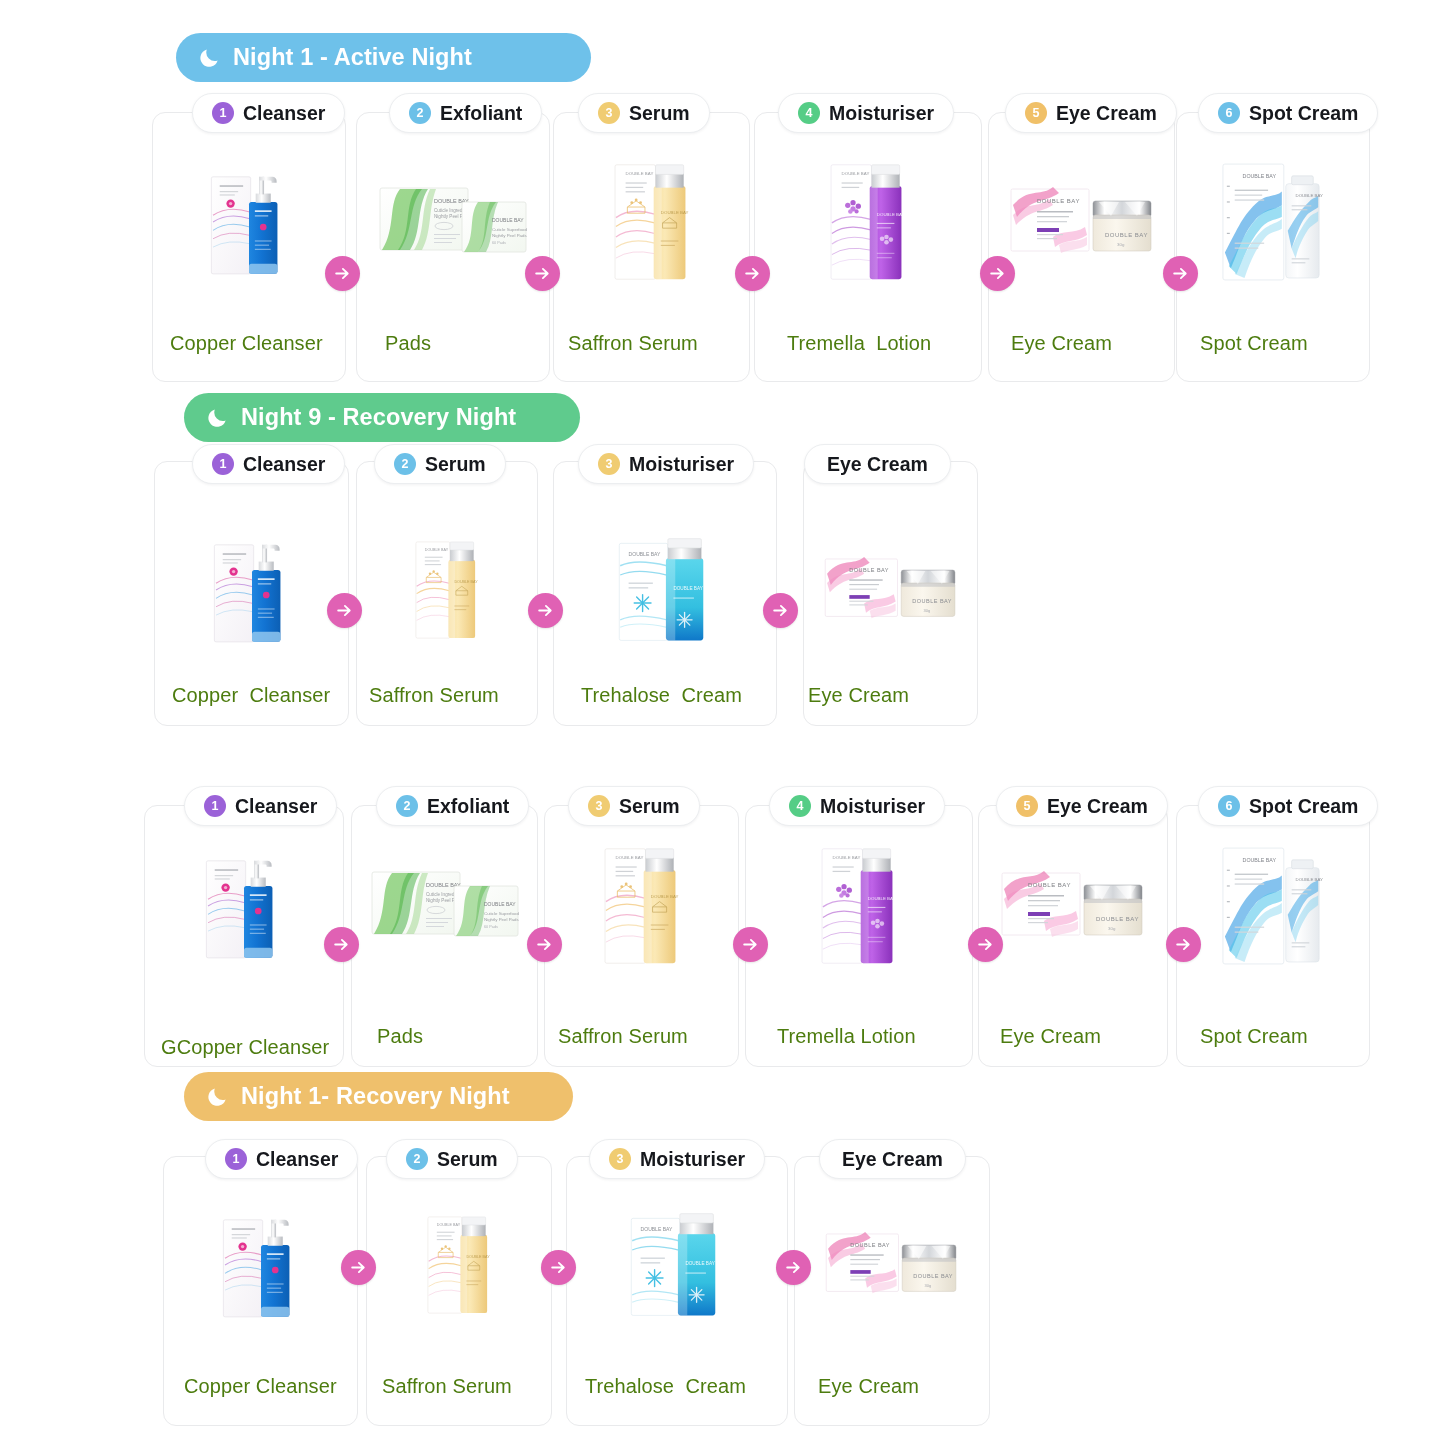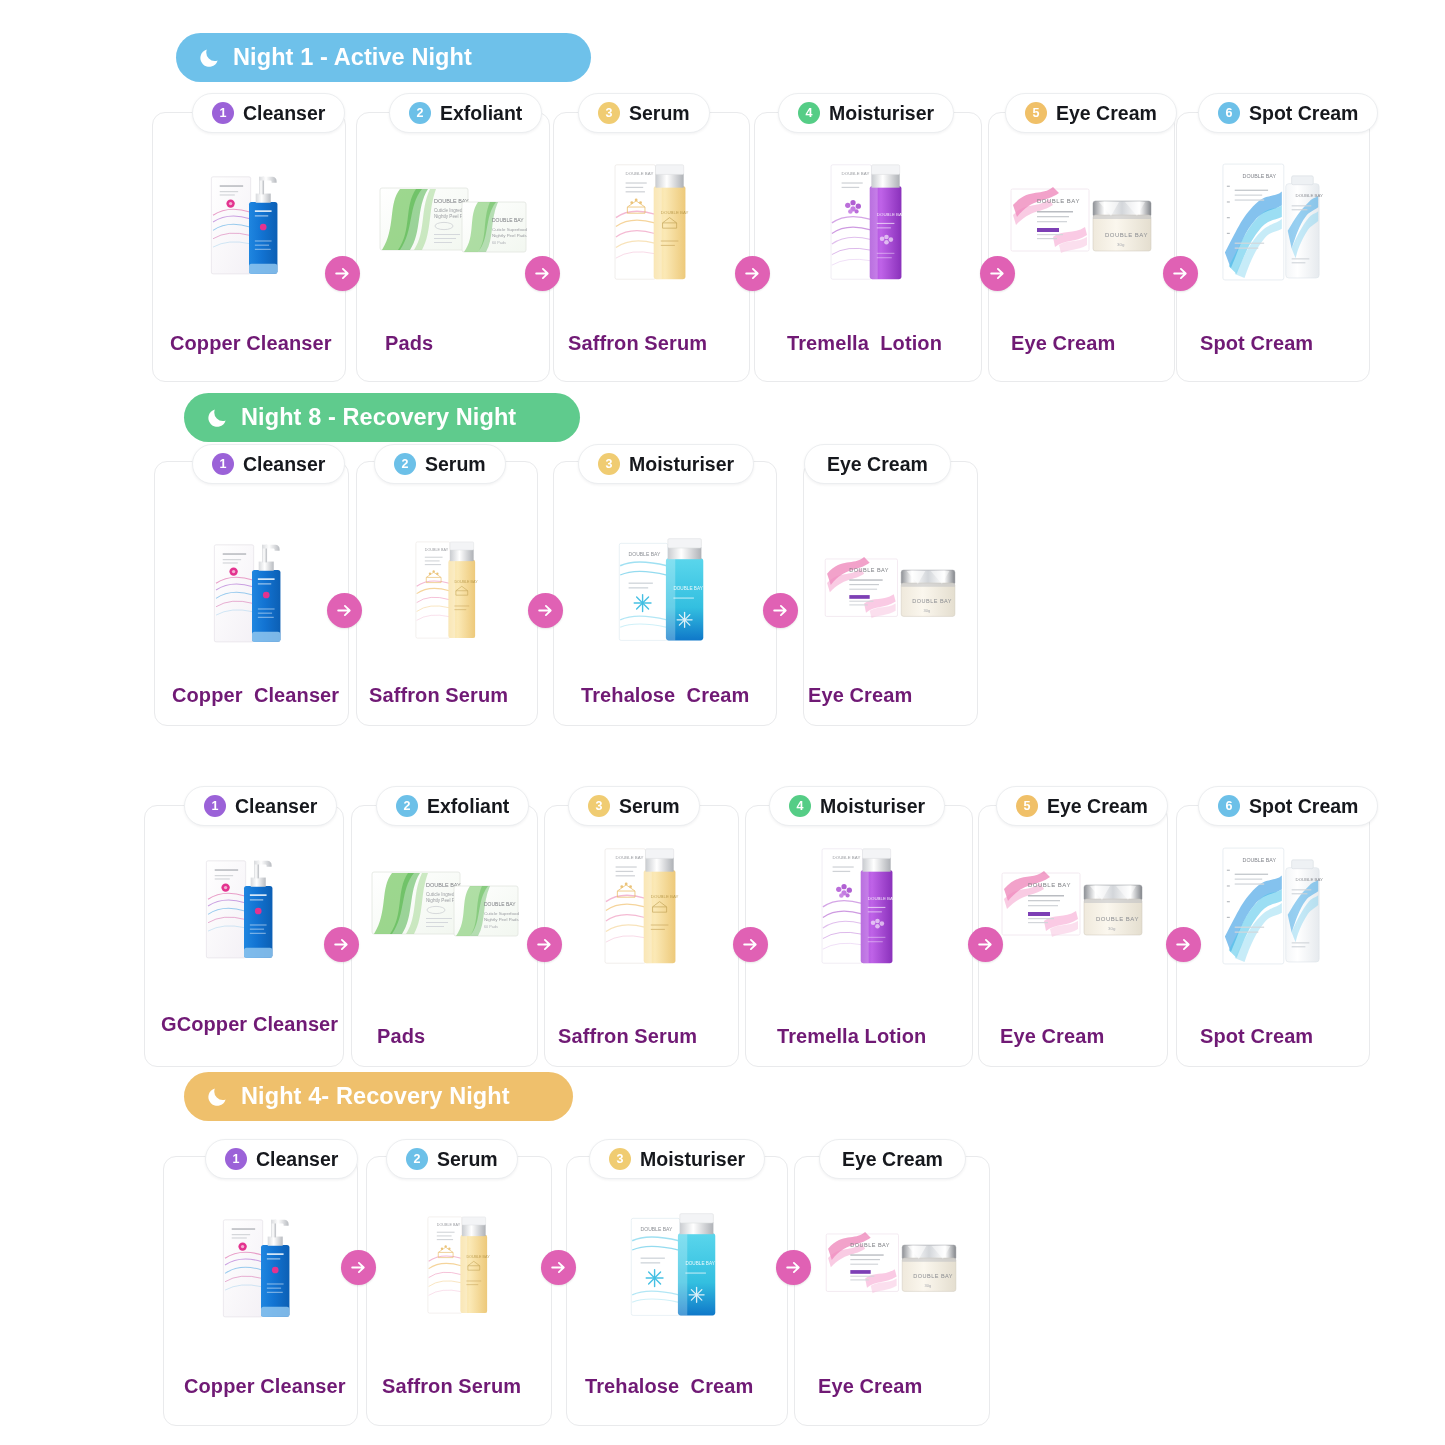--- a/index.html
+++ b/index.html
@@ -55,21 +55,21 @@
     color:#ffffff;font-size:12.5px;font-weight:700;
     flex:0 0 auto;line-height:1;
   }
 
   
   .art{position:absolute;display:block;}
 
   
   .caption{
     position:absolute;
-    font-size:20px;font-weight:700;color:#701a75;
+    font-size:20px;font-weight:400;color:#4d7c0f;
     white-space:pre;
     letter-spacing:.1px;
   }
 
   
   .arrow{
     position:absolute;
     width:35px;height:35px;border-radius:50%;
     background:#e061b4;
     display:flex;align-items:center;justify-content:center;
@@ -398,21 +398,21 @@
     <div class="tab" style="left: 1198px; top: 93px;">
       <span class="badge" style="background:#6cc0e8">6</span>
       <span>Spot Cream</span>
     </div>
     <div class="night-pill" style="left: 184px; top: 393px; min-width: 348px; background: rgb(95, 203, 141);">
       <span>
         <svg class="moon" viewBox="0 0 24 24" aria-hidden="true">
           <path d="M20.5 15.2A9 9 0 0 1 9.2 3.7 9.2 9.2 0 1 0 20.5 15.2Z" fill="#ffffff"></path>
         </svg>
       </span>
-      <span>Night 8 - Recovery Night</span>
+      <span>Night 9 - Recovery Night</span>
     </div>
     <div class="card" style="left: 154px; top: 461px; width: 195px; height: 265px;"></div>
     <div class="art" style="left: 206px; top: 531px; width: 92px; height: 118px;">
       <svg viewBox="0 0 110 140" xmlns="http://www.w3.org/2000/svg" width="92" height="118" style="display: block;">
   <defs>
     <linearGradient id="clBox" x1="0" y1="0" x2="1" y2="1">
       <stop offset="0" stop-color="#ffffff"></stop>
             <stop offset="1" stop-color="#f4f1f6"></stop>
     </linearGradient>
     <linearGradient id="clBot" x1="0" y1="0" x2="1" y2="0">
@@ -650,21 +650,21 @@
   <rect x="62" y="62" width="16" height="1.4" fill="#ffffff" opacity=".6"></rect>
   <circle cx="72" cy="76" r="4" fill="#e3338f"></circle>
   <rect x="62" y="92" width="20" height="1.4" fill="#ffffff" opacity=".45"></rect>
   <rect x="62" y="97" width="17" height="1.4" fill="#ffffff" opacity=".45"></rect>
   <rect x="62" y="102" width="19" height="1.4" fill="#ffffff" opacity=".45"></rect>
   <rect x="63" y="36" width="18" height="11" fill="url(#clCap)"></rect>
   <rect x="67" y="16" width="6" height="21" fill="url(#clCap)"></rect>
   <path d="M67 16 h16 a5 5 0 0 1 5 5 v2 h-6 v-1 a1.5 1.5 0 0 0 -1.5 -1.5 h-13.5 z" fill="url(#clCap)"></path>
 </svg>
     </div>
-    <div class="caption" style="left: 161px; top: 1013px; text-align: center;">GCopper Cleanser</div>
+    <div class="caption" style="left: 161px; top: 1036px; text-align: center;">GCopper Cleanser</div>
     <div class="tab" style="left: 184px; top: 786px;">
       <span class="badge" style="background:#9b62d8">1</span>
       <span>Cleanser</span>
     </div>
     <div class="arrow" style="left: 324px; top: 927px; background: rgb(224, 97, 180);">
       <svg viewBox="0 0 24 24" aria-hidden="true">
         <path d="M4 12h14M12.5 6.2 18.6 12l-6.1 5.8" fill="none" stroke="#ffffff" stroke-width="2.3" stroke-linecap="round" stroke-linejoin="round"></path>
       </svg>
     </div>
     <div class="card" style="left: 351px; top: 805px; width: 187px; height: 262px;"></div>
@@ -907,21 +907,21 @@
     <div class="tab" style="left: 1198px; top: 786px;">
       <span class="badge" style="background:#6cc0e8">6</span>
       <span>Spot Cream</span>
     </div>
     <div class="night-pill" style="left: 184px; top: 1072px; min-width: 341px; background: rgb(239, 192, 108);">
       <span>
         <svg class="moon" viewBox="0 0 24 24" aria-hidden="true">
           <path d="M20.5 15.2A9 9 0 0 1 9.2 3.7 9.2 9.2 0 1 0 20.5 15.2Z" fill="#ffffff"></path>
         </svg>
       </span>
-      <span>Night 4- Recovery Night</span>
+      <span>Night 1- Recovery Night</span>
     </div>
     <div class="card" style="left: 163px; top: 1156px; width: 195px; height: 270px;"></div>
     <div class="art" style="left: 215px; top: 1206px; width: 92px; height: 118px;">
       <svg viewBox="0 0 110 140" xmlns="http://www.w3.org/2000/svg" width="92" height="118" style="display: block;">
   <defs>
     <linearGradient id="clBox" x1="0" y1="0" x2="1" y2="1">
       <stop offset="0" stop-color="#ffffff"></stop>
             <stop offset="1" stop-color="#f4f1f6"></stop>
     </linearGradient>
     <linearGradient id="clBot" x1="0" y1="0" x2="1" y2="0">

